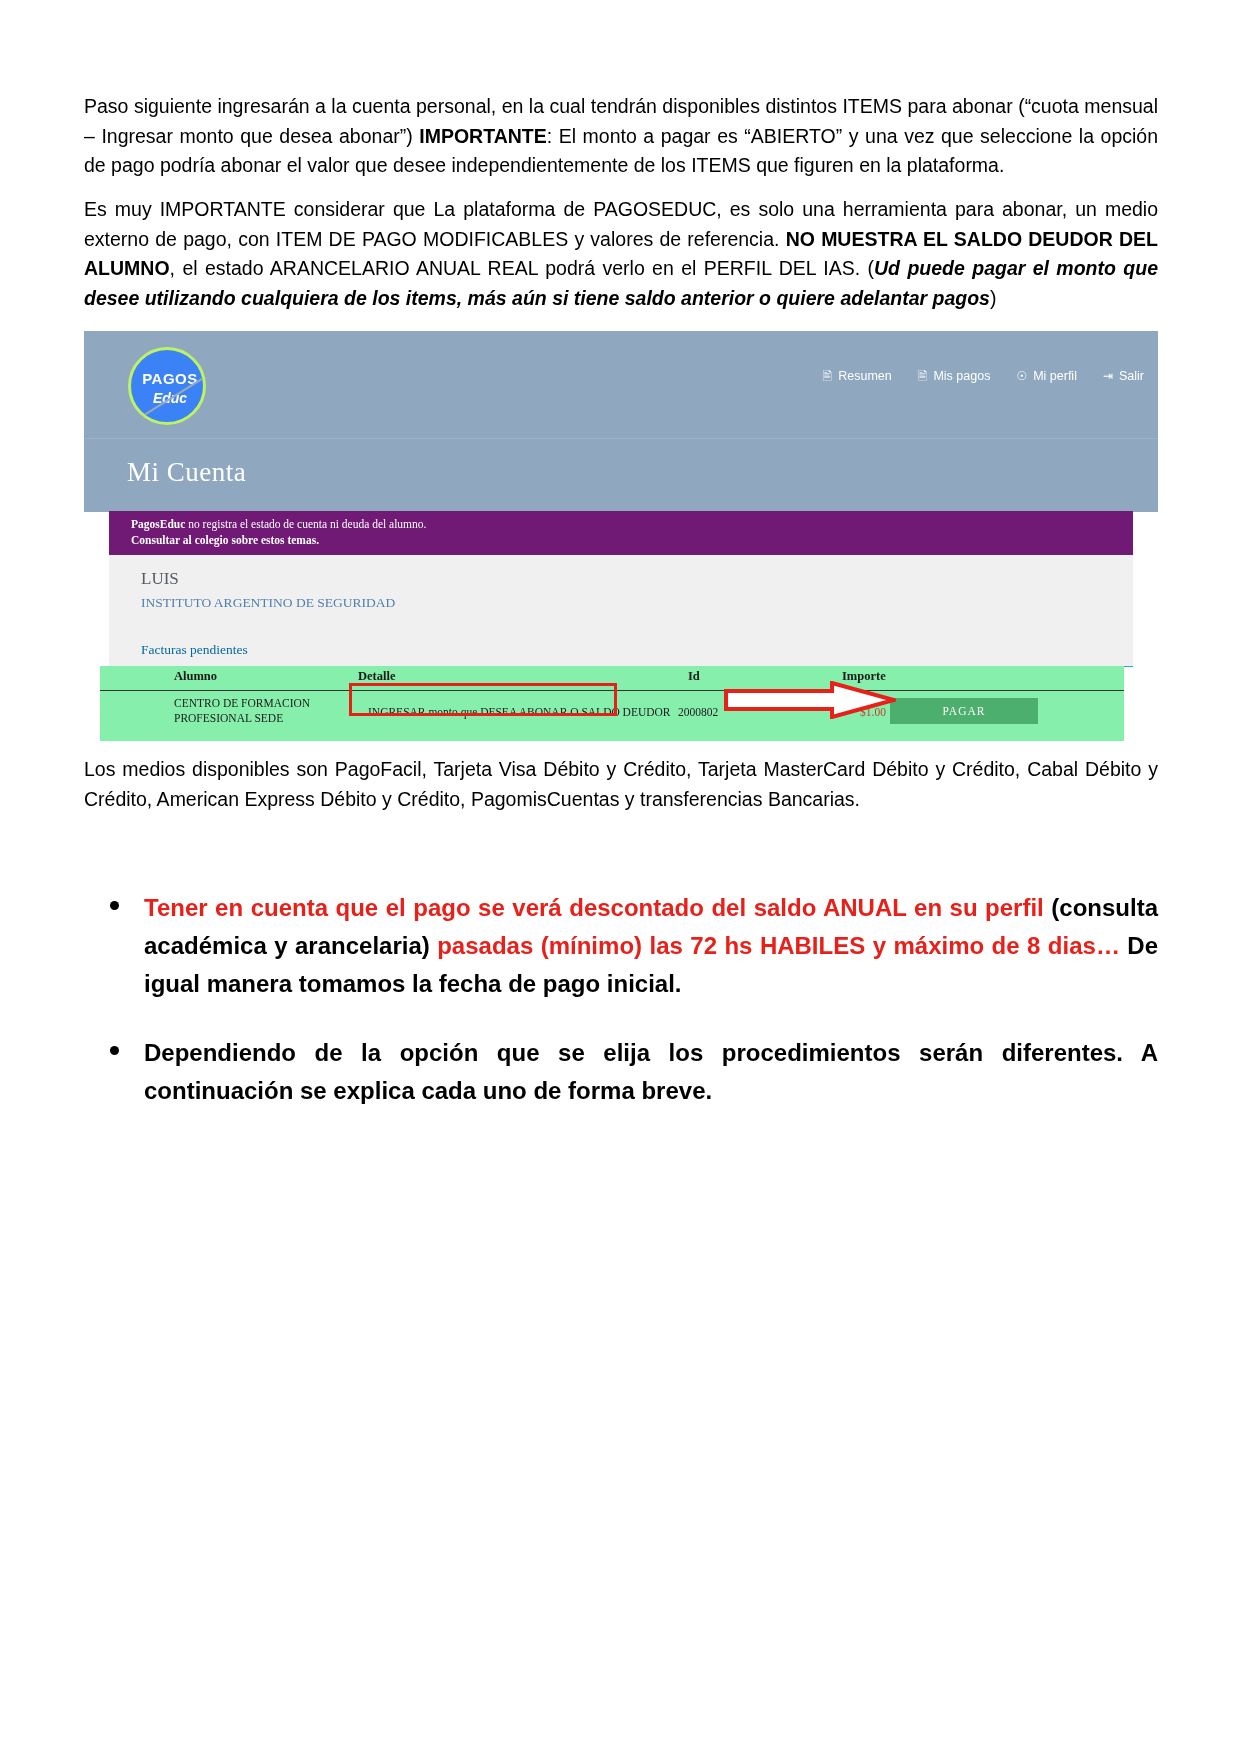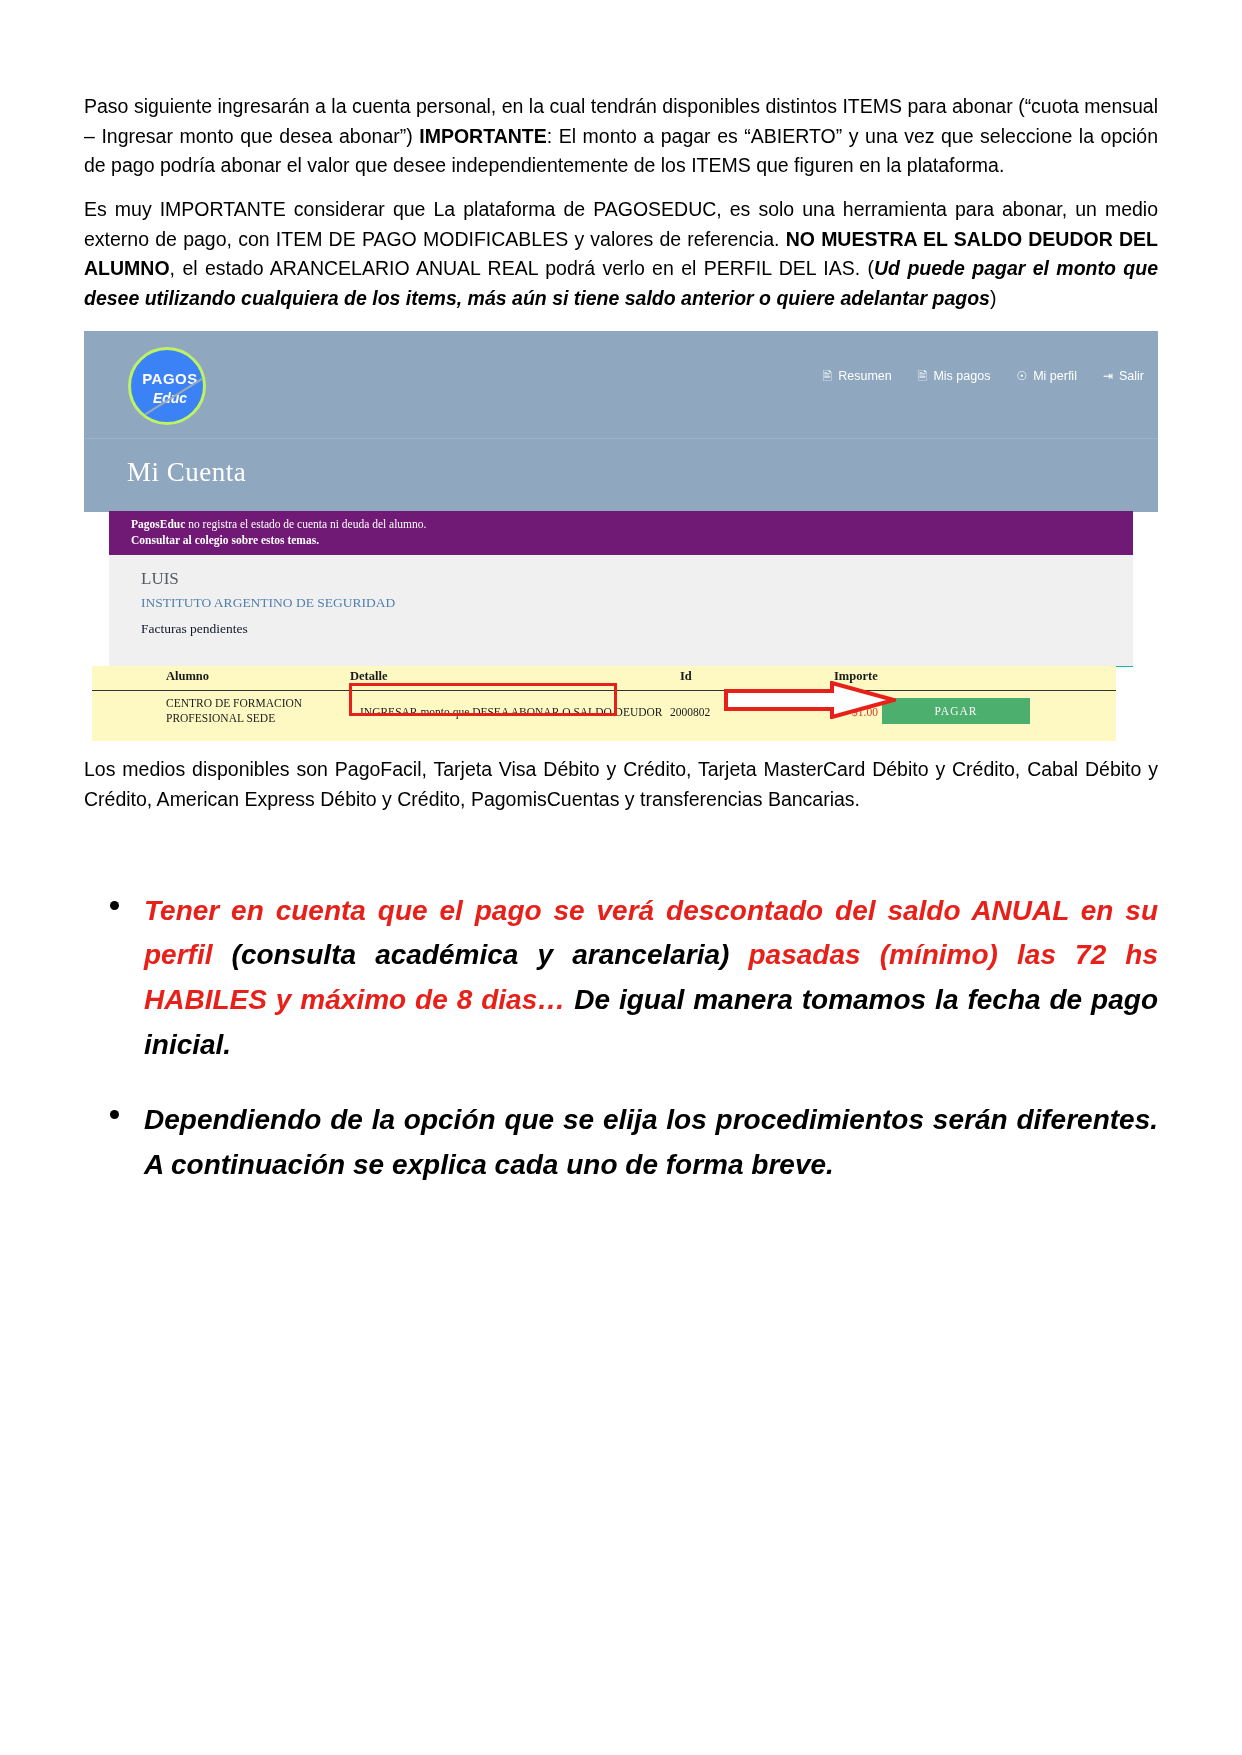--- a/index.html
+++ b/index.html
@@ -162,30 +162,30 @@
   }
   .panel .org {
     position: absolute;
     left: 32px; top: 40px;
     font-size: 13.5px;
     color: #4f7fad;
     font-family: "Liberation Serif", serif;
   }
   .panel .pend {
     position: absolute;
-    left: 32px; top: 66px;
+    left: 32px; top: 87px;
     font-size: 13.5px;
-    color: #0f172a;
+    color: #0369a1;
     font-family: "Liberation Serif", serif;
   }
   .table-wrap {
     position: absolute;
-    left: 8px; top: 335px;
+    left: 16px; top: 335px;
     width: 1024px; height: 75px;
-    background: #fef9c3;
+    background: #86efac;
   }
   .thead {
     position: absolute;
     left: 0; top: 0;
     width: 1024px; height: 24px;
     border-bottom: 1px solid #333;
   }
   .th {
     position: absolute;
     top: 3px;
@@ -246,25 +246,24 @@
   .bullet .dot {
     position: absolute;
     left: 26px;
     top: 12px;
     width: 9px; height: 9px;
     background: #000;
     border-radius: 50%;
   }
   .bullet p {
     margin: 0;
-    font-size: 28px;
+    font-size: 24px;
     line-height: 1.6;
     text-align: justify;
     font-weight: bold;
-    font-style: italic;
     color: #000;
   }
   .red { color: #e8201a; }
 </style>
 </head>
 <body>
 
 <div class="page">
   <div class="content">
 

